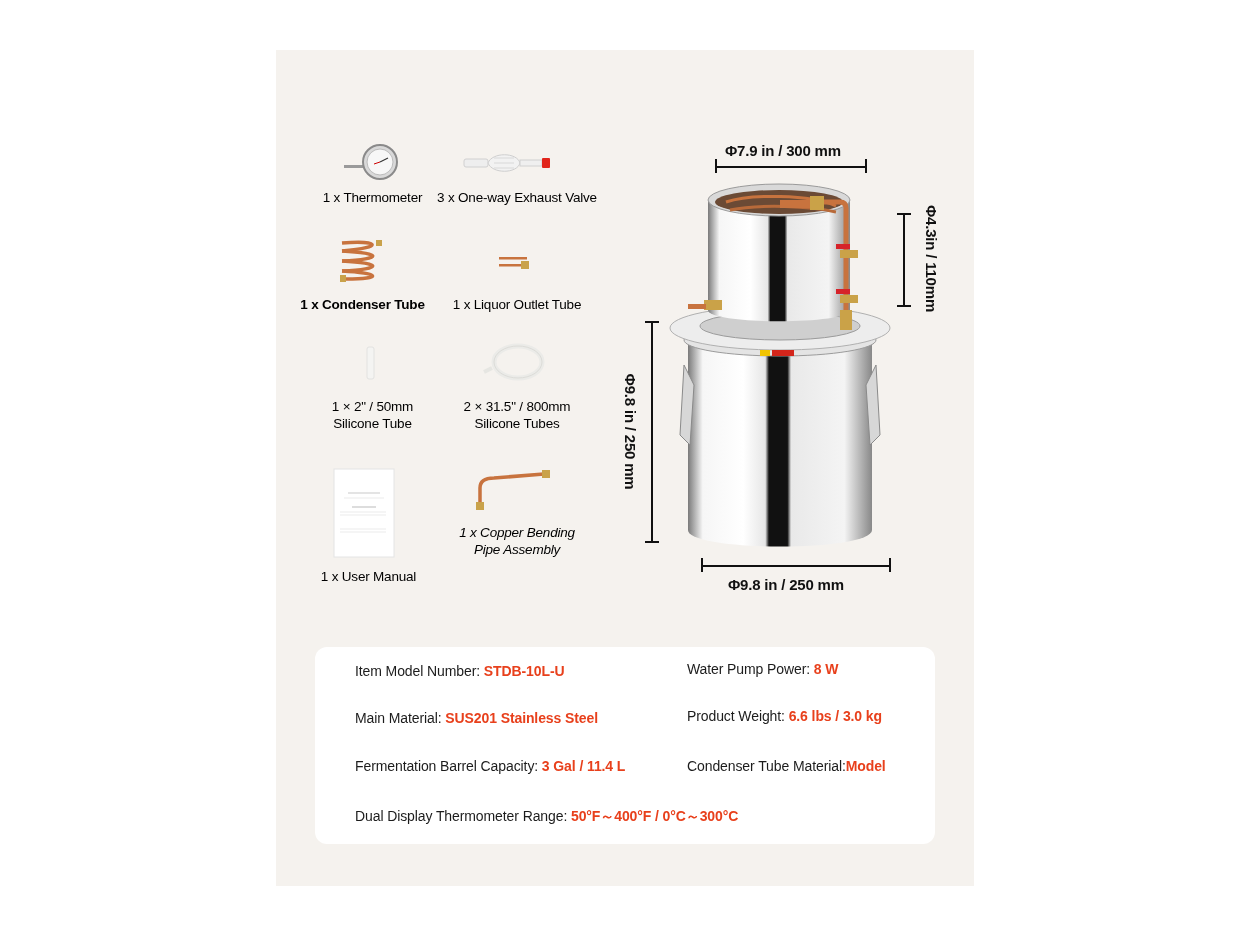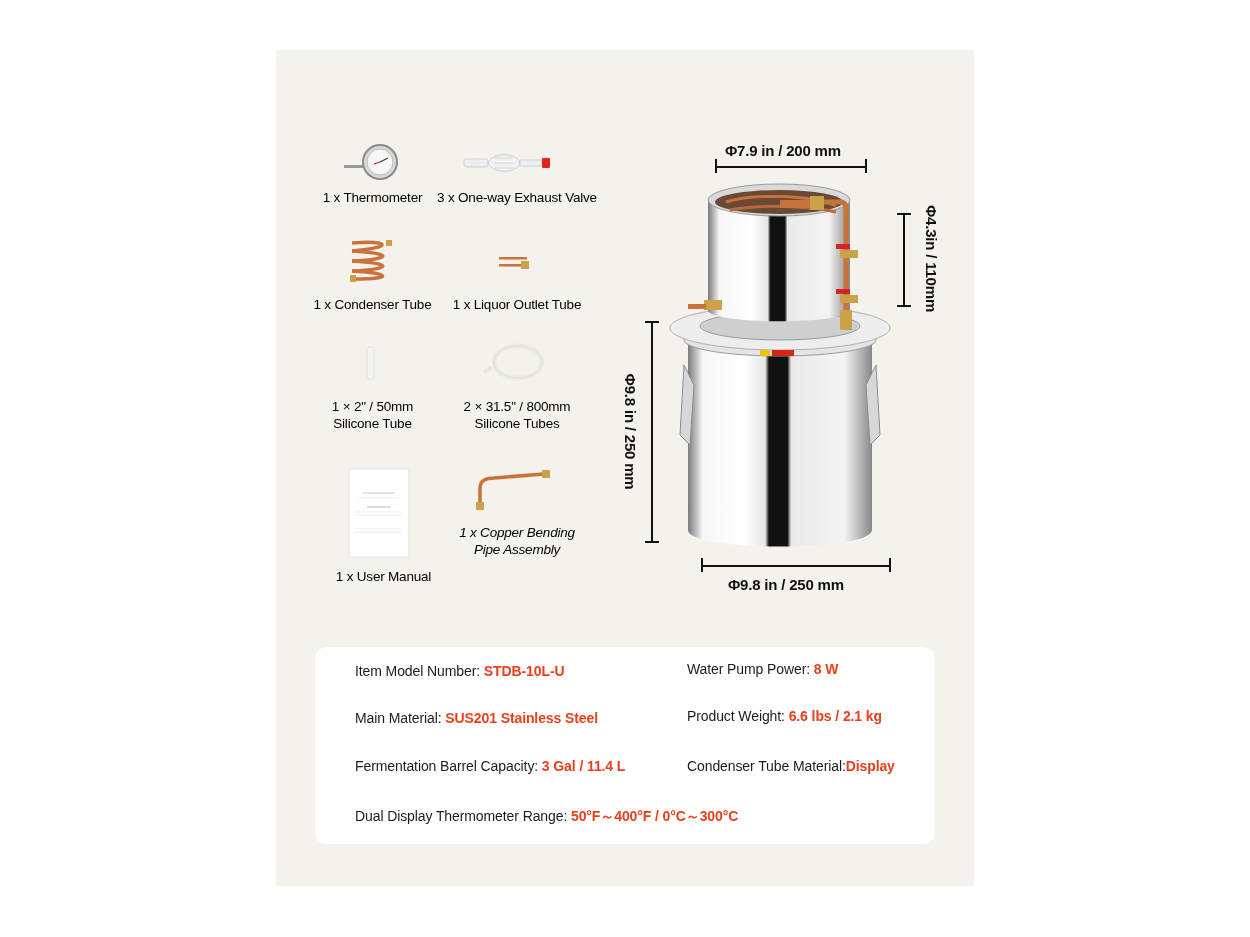--- a/index.html
+++ b/index.html
@@ -50,21 +50,21 @@
   <svg class="img" style="left:20px;top:10px" width="100" height="30" viewBox="0 0 100 30">
     <rect x="2" y="11" width="24" height="8" rx="2" fill="#eeeeee" stroke="#d0d0d0"></rect>
     <path d="M26 15 C30 4, 55 4, 58 15 C55 26, 30 26, 26 15Z" fill="#f2f2f2" stroke="#cfcfcf"></path>
     <path d="M32 10 H52 M32 15 H52 M32 20 H52" stroke="#d8d8d8"></path>
     <rect x="58" y="12" width="22" height="6" fill="#efefef" stroke="#d0d0d0"></rect>
     <rect x="80" y="10" width="8" height="10" rx="1" fill="#e1251b"></rect>
   </svg>
   <div class="label" style="top:51px">3 x One-way Exhaust Valve</div>
 </div>
 
-<div class="item" style="left:310px;top:235px;width:125px;height:80px;">
+<div class="item" style="left:300px;top:235px;width:125px;height:80px;font-weight:bold;">
   <svg class="img" style="left:32px;top:2px" width="60" height="46" viewBox="0 0 60 46">
     <g fill="none" stroke="#c8733e" stroke-width="3.5">
       <path d="M10 6 C45 3, 55 10, 10 14"></path>
       <path d="M10 14 C50 16, 52 22, 10 24"></path>
       <path d="M10 24 C50 26, 52 32, 10 34"></path>
       <path d="M10 34 C48 36, 52 42, 14 42"></path>
     </g>
     <rect x="44" y="3" width="6" height="6" fill="#c9a24a"></rect>
     <rect x="8" y="38" width="6" height="7" fill="#c9a24a"></rect>
   </svg>
@@ -91,21 +91,21 @@
 <div class="item" style="left:442px;top:340px;width:150px;height:95px;">
   <svg class="img" style="left:40px;top:0px" width="70" height="46" viewBox="0 0 70 46">
     <ellipse cx="36" cy="22" rx="24" ry="16" fill="none" stroke="#ebebe8" stroke-width="5"></ellipse>
     <ellipse cx="36" cy="22" rx="24" ry="16" fill="none" stroke="#dcdcd8" stroke-width="1"></ellipse>
     <path d="M10 28 L2 32" stroke="#e6e6e2" stroke-width="4"></path>
   </svg>
   <div class="label" style="top:58px">2 × 31.5" / 800mm</div>
   <div class="label" style="top:75px">Silicone Tubes</div>
 </div>
 
-<div class="item" style="left:321px;top:465px;width:125px;height:125px;text-decoration:underline;">
+<div class="item" style="left:306px;top:465px;width:125px;height:125px;text-decoration:underline;">
   <svg class="img" style="left:26px;top:2px" width="64" height="92" viewBox="0 0 64 92">
     <rect x="2" y="2" width="60" height="88" fill="#ffffff" stroke="#e4e4e4"></rect>
     <line x1="16" y1="26" x2="48" y2="26" stroke="#bbb" stroke-width="0.8"></line>
     <line x1="12" y1="31" x2="52" y2="31" stroke="#ddd" stroke-width="0.6"></line>
     <line x1="20" y1="40" x2="44" y2="40" stroke="#aaa" stroke-width="0.8"></line>
     <line x1="8" y1="45" x2="54" y2="45" stroke="#ddd" stroke-width="0.6"></line>
     <line x1="8" y1="48" x2="54" y2="48" stroke="#ddd" stroke-width="0.6"></line>
     <line x1="8" y1="62" x2="54" y2="62" stroke="#ddd" stroke-width="0.6"></line>
     <line x1="8" y1="65" x2="54" y2="65" stroke="#ddd" stroke-width="0.6"></line>
   </svg>
@@ -160,21 +160,21 @@
 
   <rect x="180" y="90" width="18" height="8" fill="#caa248"></rect>
   <rect x="176" y="84" width="14" height="5" fill="#d6232a"></rect>
   <rect x="180" y="135" width="18" height="8" fill="#caa248"></rect>
   <rect x="176" y="129" width="14" height="5" fill="#d6232a"></rect>
   <rect x="44" y="140" width="18" height="10" fill="#caa248"></rect>
   <rect x="28" y="144" width="18" height="5" fill="#c8733e"></rect>
 </svg>
 
 <div>
-  <div class="dim-text" style="left:725px;top:142px">Φ7.9 in / 200 mm</div>
+  <div class="dim-text" style="left:725px;top:142px">Φ7.9 in / 300 mm</div>
   <div class="hline" style="left:715px;top:166px;width:152px"></div>
   <div class="tick-v" style="left:715px;top:159px"></div>
   <div class="tick-v" style="left:865px;top:159px"></div>
 </div>
 
 <div>
   <div class="vline" style="left:903px;top:214px;height:92px"></div>
   <div class="tick-h" style="left:897px;top:213px"></div>
   <div class="tick-h" style="left:897px;top:305px"></div>
   <div class="dim-text vtext" style="left:876px;top:250px;width:110px;text-align:center">Φ4.3in / 110mm</div>
@@ -206,17 +206,17 @@
   <span>Fermentation Barrel Capacity: </span><span class="val">3 Gal / 11.4 L</span>
 </div>
 <div class="spec" style="left:355px;top:808px">
   <span>Dual Display Thermometer Range: </span><span class="val">50°F～400°F / 0°C～300°C</span>
 </div>
 
 <div class="spec" style="left:687px;top:661px">
   <span>Water Pump Power: </span><span class="val">8 W</span>
 </div>
 <div class="spec" style="left:687px;top:708px">
-  <span>Product Weight: </span><span class="val">6.6 lbs / 2.1 kg</span>
+  <span>Product Weight: </span><span class="val">6.6 lbs / 3.0 kg</span>
 </div>
 <div class="spec" style="left:687px;top:758px">
-  <span>Condenser Tube Material:</span><span class="val">Display</span>
+  <span>Condenser Tube Material:</span><span class="val">Model</span>
 </div>
 
 </body></html>

